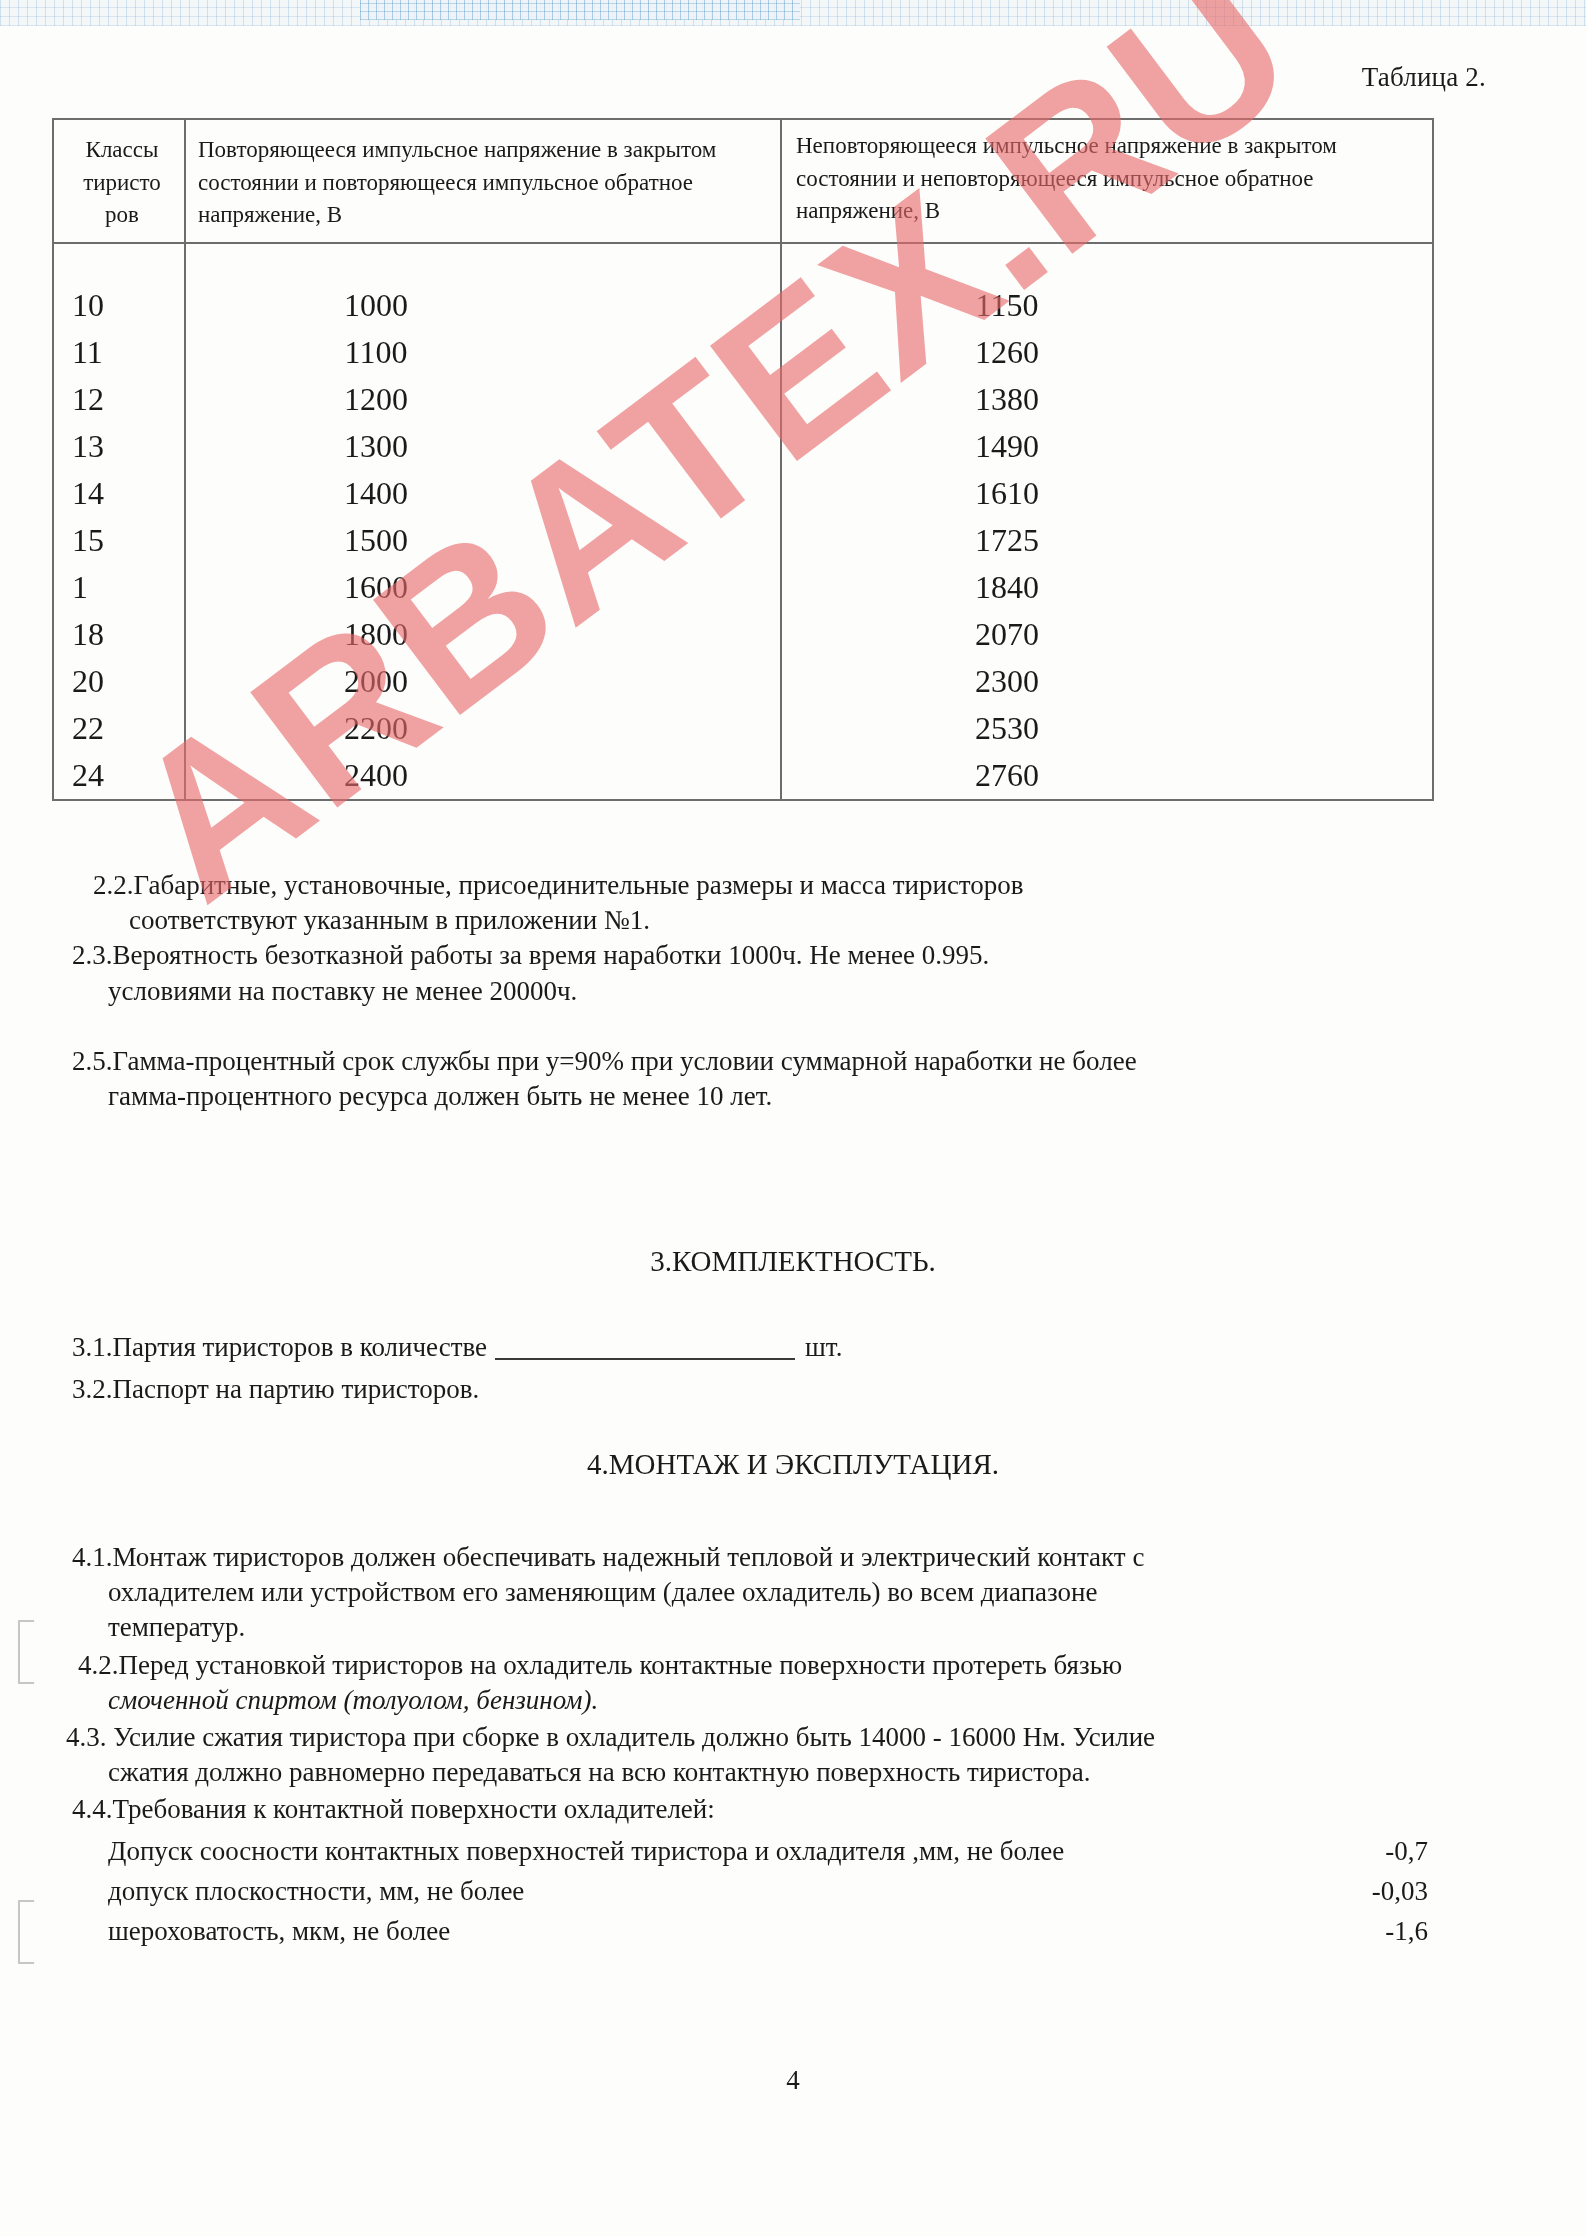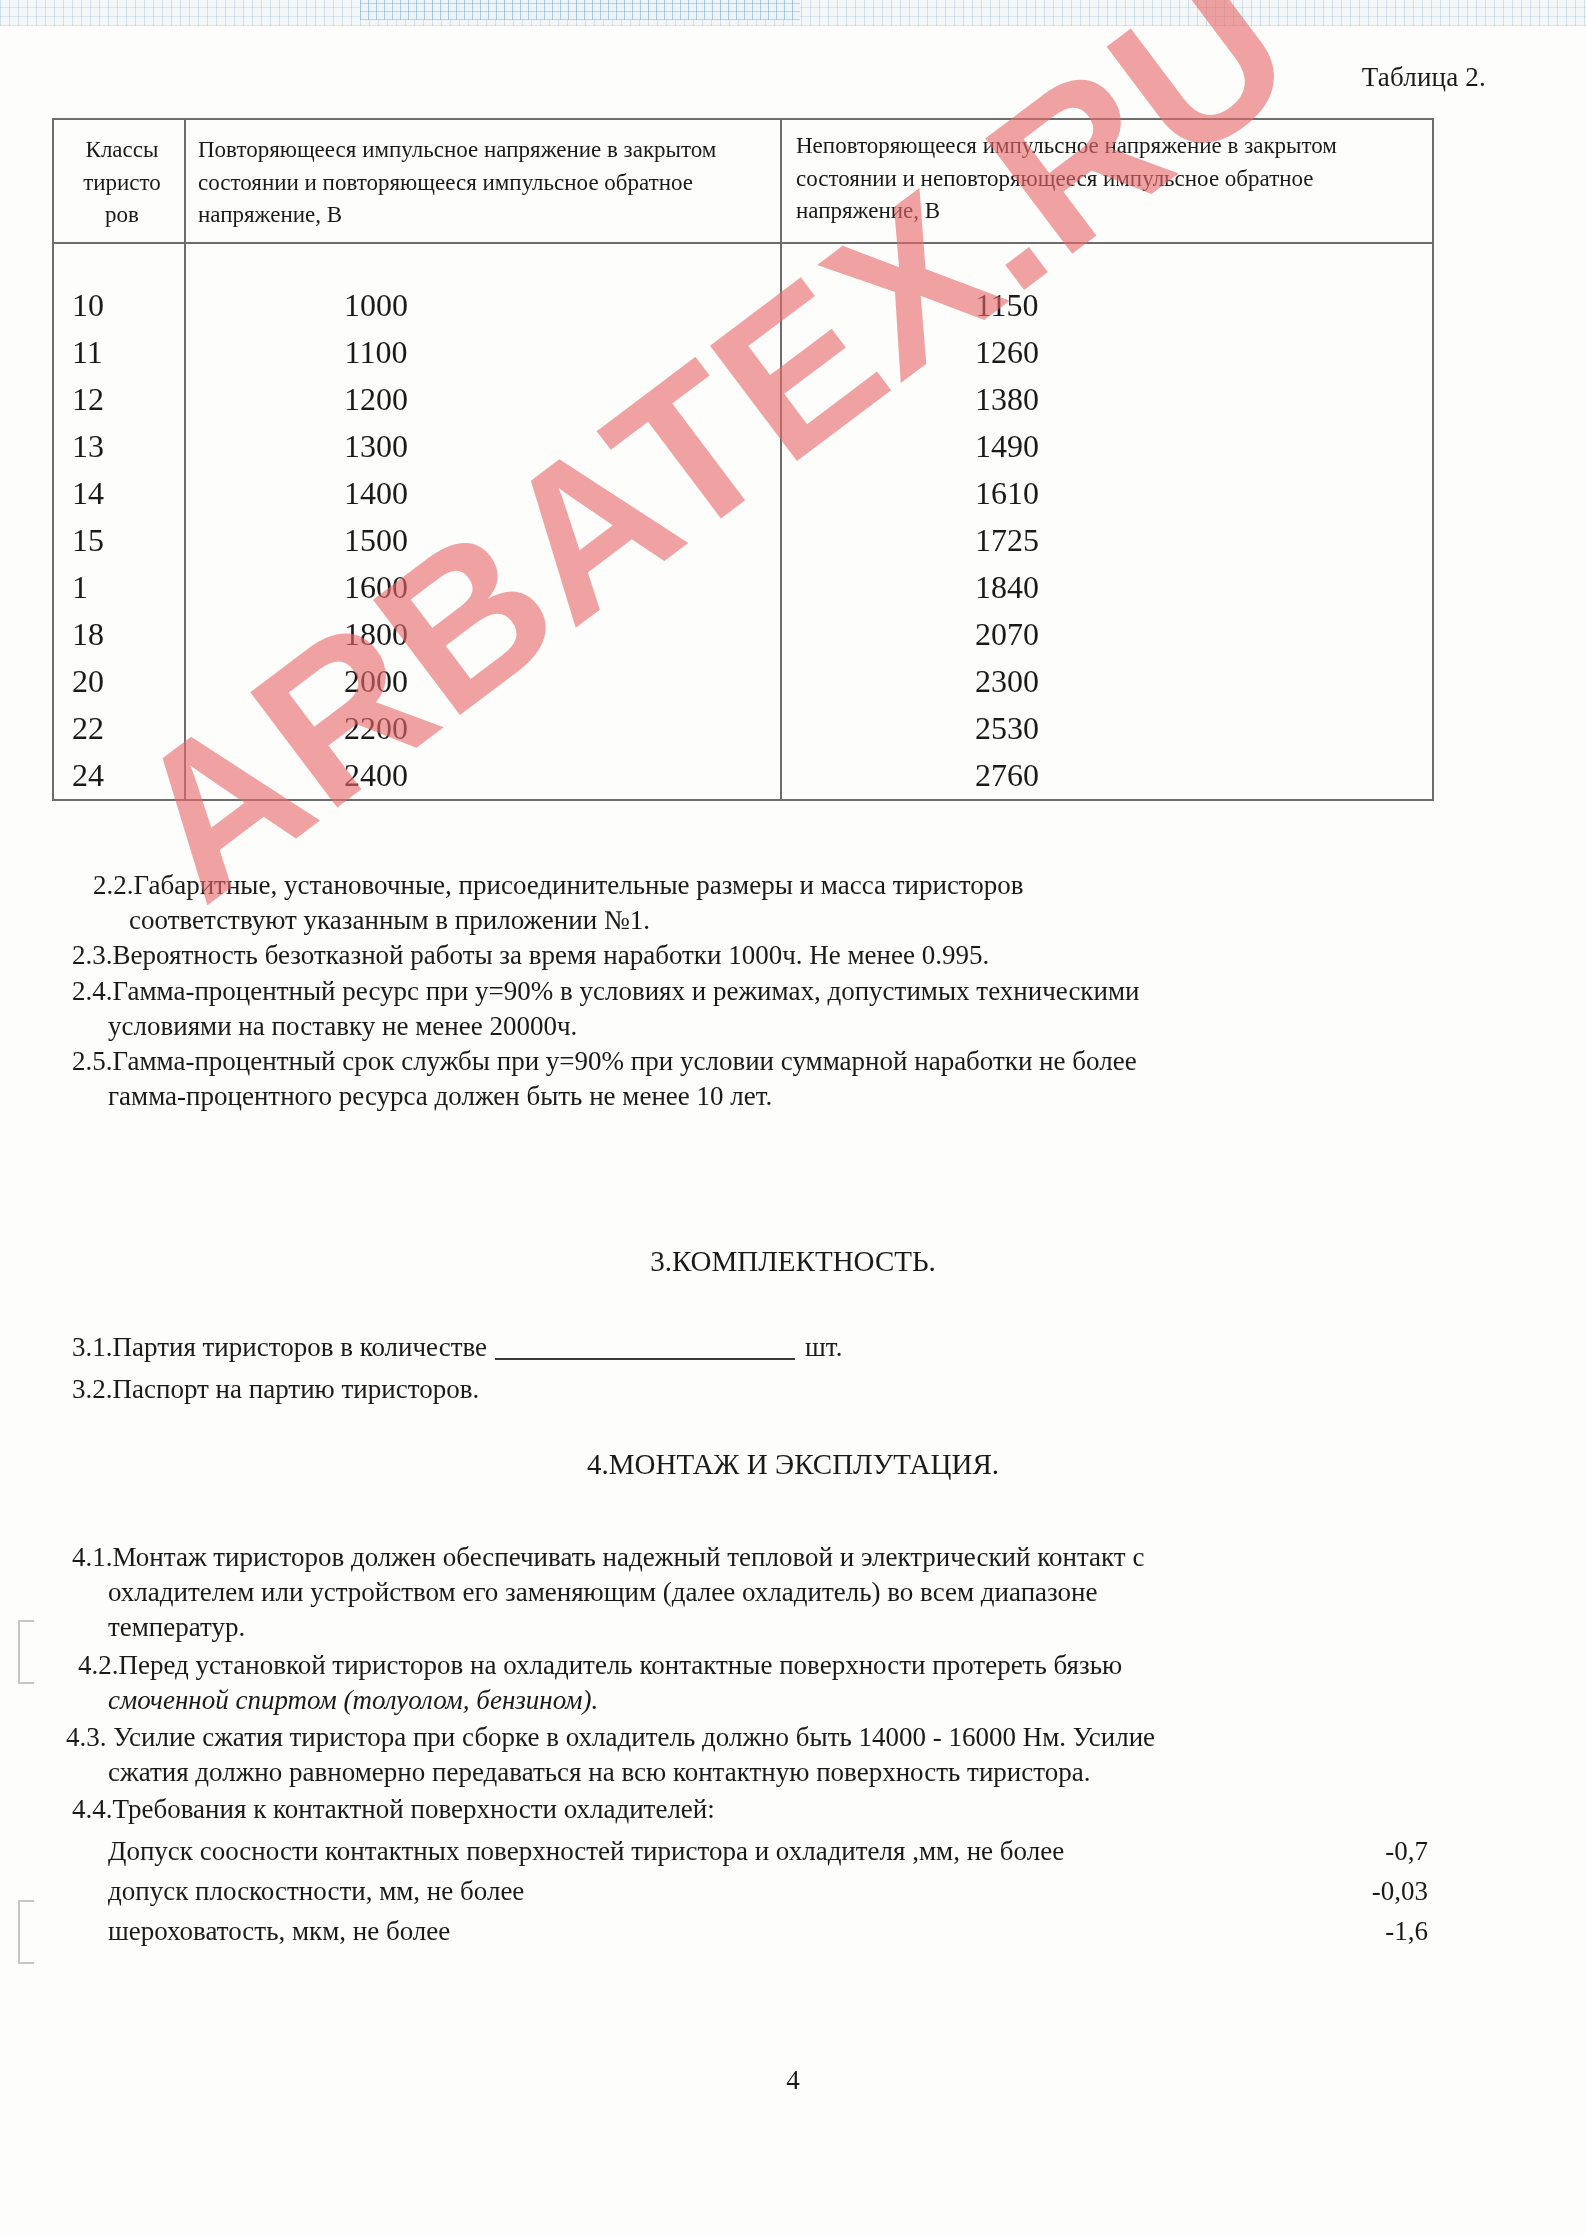--- a/index.html
+++ b/index.html
@@ -253,21 +253,20 @@
   <div class="para" style="top:868px; left:68px; width:1400px;margin-left:25px;">
     <span>2.2.Габаритные, установочные, присоединительные размеры и масса тиристоров</span>
     <span class="ind" style="padding-left:36px;">соответствуют указанным в приложении №1.</span>
   </div>
 
   <div class="para" style="top:938px; left:72px; width:1400px;">
     <span>2.3.Вероятность безотказной работы за время наработки 1000ч. Не менее 0.995.</span>
   </div>
 
   <div class="para" style="top:974px; left:72px; width:1440px;">
-    <span>2.4.Гамма-процентный ресурс при у=90% в условиях и режимах, допустимых техническими</span>
     <span class="ind" style="padding-left:36px;">условиями на поставку не менее 20000ч.</span>
   </div>
 
   <div class="para" style="top:1044px; left:72px; width:1440px;">
     <span>2.5.Гамма-процентный срок службы при у=90% при условии суммарной наработки не более</span>
     <span class="ind" style="padding-left:36px;">гамма-процентного ресурса должен быть не менее 10 лет.</span>
   </div>
 
 
   <div class="section-title" style="top:1245px;">3.КОМПЛЕКТНОСТЬ.</div>

